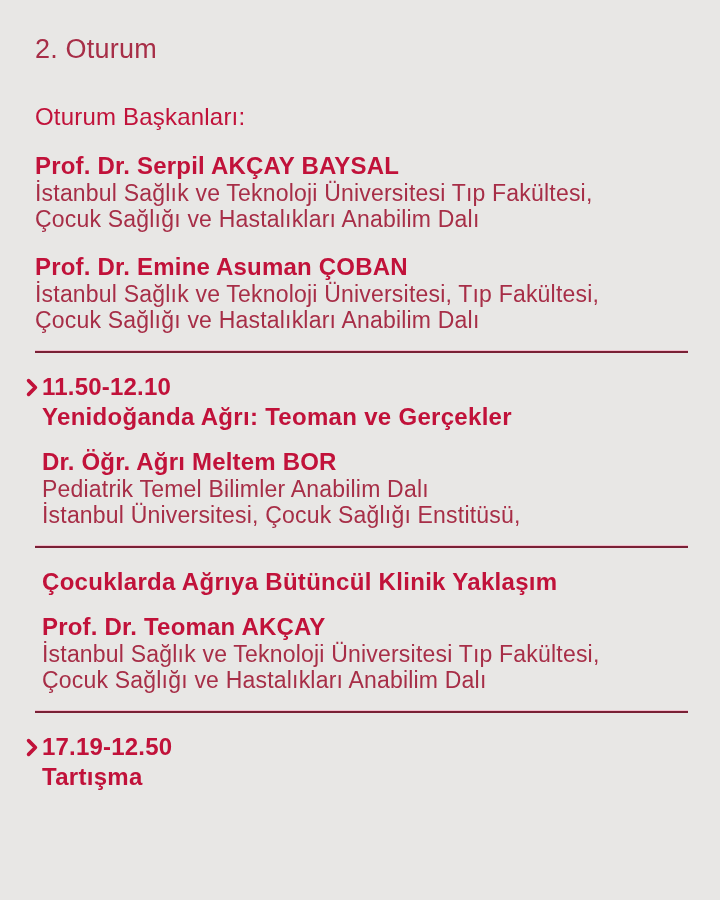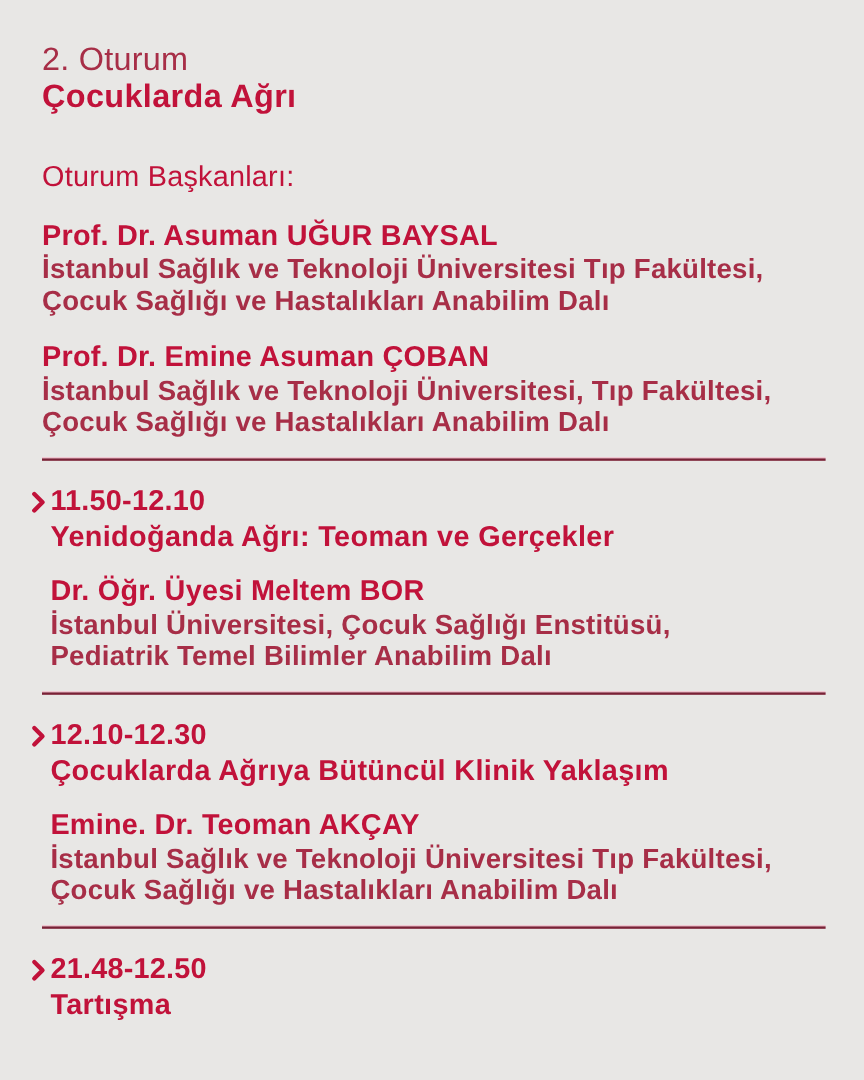--- a/index.html
+++ b/index.html
@@ -46,21 +46,21 @@
   .person + .person { }
   .person-name {
     font-size: 24px;
     line-height: 28px;
     font-weight: 700;
     color: var(--accent-bold);
   }
   .affil {
     font-size: 23px;
     line-height: 26px;
-    font-weight: 700;
+    font-weight: 400;
     color: var(--accent-regular);
     white-space: nowrap;
   }
   .divider {
     border: none;
     border-top: 1px solid var(--divider-light);
     border-bottom: 2px solid var(--divider-dark);
     height: 0;
     width: 653px;
     margin: 17px 0 0 0;
@@ -98,28 +98,27 @@
   }
   .speaker { margin: 17px 0 0 16px; }
 </style>
 </head>
 <body>
 
 <div class="page">
 
   <header>
     <div class="session-number">2. Oturum</div>
-    <h1 class="session-title">Çocuklarda Ağrı</h1>
   </header>
 
   <section>
     <h2 class="chairs-heading">Oturum Başkanları:</h2>
 
     <div class="person">
-      <div class="person-name">Prof. Dr. Asuman UĞUR BAYSAL</div>
+      <div class="person-name">Prof. Dr. Serpil AKÇAY BAYSAL</div>
       <div class="affil">İstanbul Sağlık ve Teknoloji Üniversitesi Tıp Fakültesi,</div>
       <div class="affil">Çocuk Sağlığı ve Hastalıkları Anabilim Dalı</div>
     </div>
 
     <div class="person">
       <div class="person-name">Prof. Dr. Emine Asuman ÇOBAN</div>
       <div class="affil">İstanbul Sağlık ve Teknoloji Üniversitesi, Tıp Fakültesi,</div>
       <div class="affil">Çocuk Sağlığı ve Hastalıkları Anabilim Dalı</div>
     </div>
   </section>
@@ -128,48 +127,42 @@
 
   <section class="session">
     <div class="time-row">
       <svg class="chevron" viewBox="0 0 14 22">
         <path d="M3 3 L11 11 L3 19"></path>
       </svg>
       <span class="time">11.50-12.10</span>
     </div>
     <div class="talk-title">Yenidoğanda Ağrı: Teoman ve Gerçekler</div>
     <div class="speaker">
-      <div class="person-name">Dr. Öğr. Üyesi Meltem BOR</div>
+      <div class="person-name">Dr. Öğr. Ağrı Meltem BOR</div>
+      <div class="affil">Pediatrik Temel Bilimler Anabilim Dalı</div>
       <div class="affil">İstanbul Üniversitesi, Çocuk Sağlığı Enstitüsü,</div>
-      <div class="affil">Pediatrik Temel Bilimler Anabilim Dalı</div>
     </div>
   </section>
 
   <hr class="divider">
 
   <section class="session">
-    <div class="time-row">
-      <svg class="chevron" viewBox="0 0 14 22">
-        <path d="M3 3 L11 11 L3 19"></path>
-      </svg>
-      <span class="time">12.10-12.30</span>
-    </div>
     <div class="talk-title">Çocuklarda Ağrıya Bütüncül Klinik Yaklaşım</div>
     <div class="speaker">
-      <div class="person-name">Emine. Dr. Teoman AKÇAY</div>
+      <div class="person-name">Prof. Dr. Teoman AKÇAY</div>
       <div class="affil">İstanbul Sağlık ve Teknoloji Üniversitesi Tıp Fakültesi,</div>
       <div class="affil">Çocuk Sağlığı ve Hastalıkları Anabilim Dalı</div>
     </div>
   </section>
 
   <hr class="divider">
 
   <section class="session">
     <div class="time-row">
       <svg class="chevron" viewBox="0 0 14 22">
         <path d="M3 3 L11 11 L3 19"></path>
       </svg>
-      <span class="time">21.48-12.50</span>
+      <span class="time">17.19-12.50</span>
     </div>
     <div class="talk-title">Tartışma</div>
   </section>
 
 </div>
 
 </body></html>

